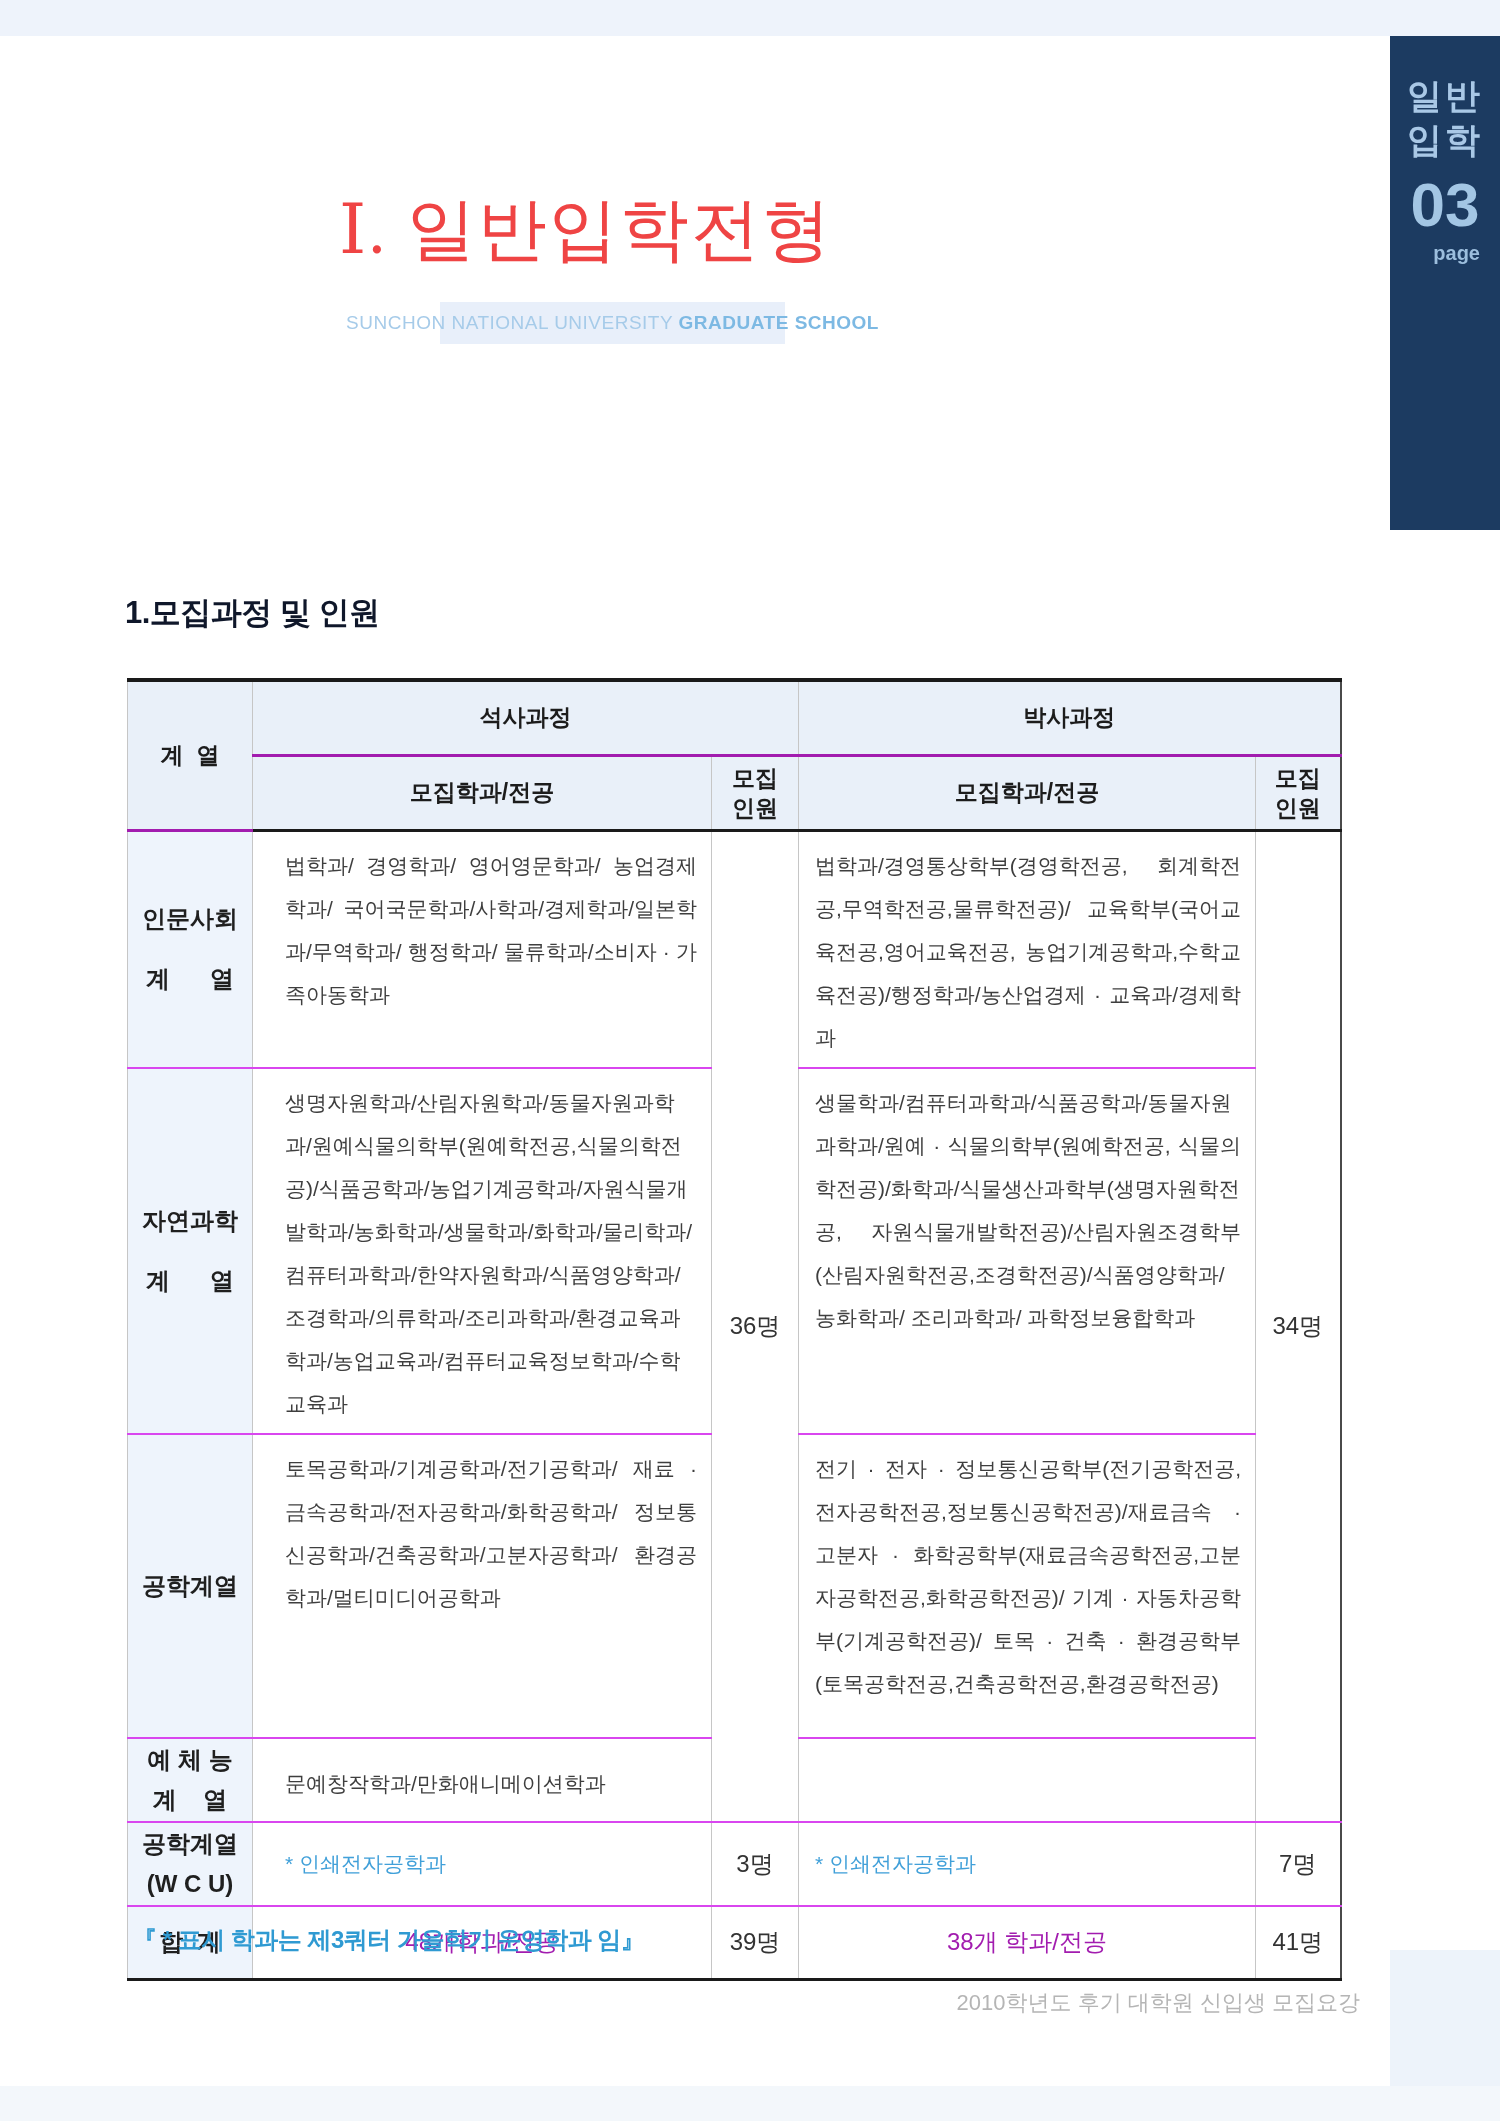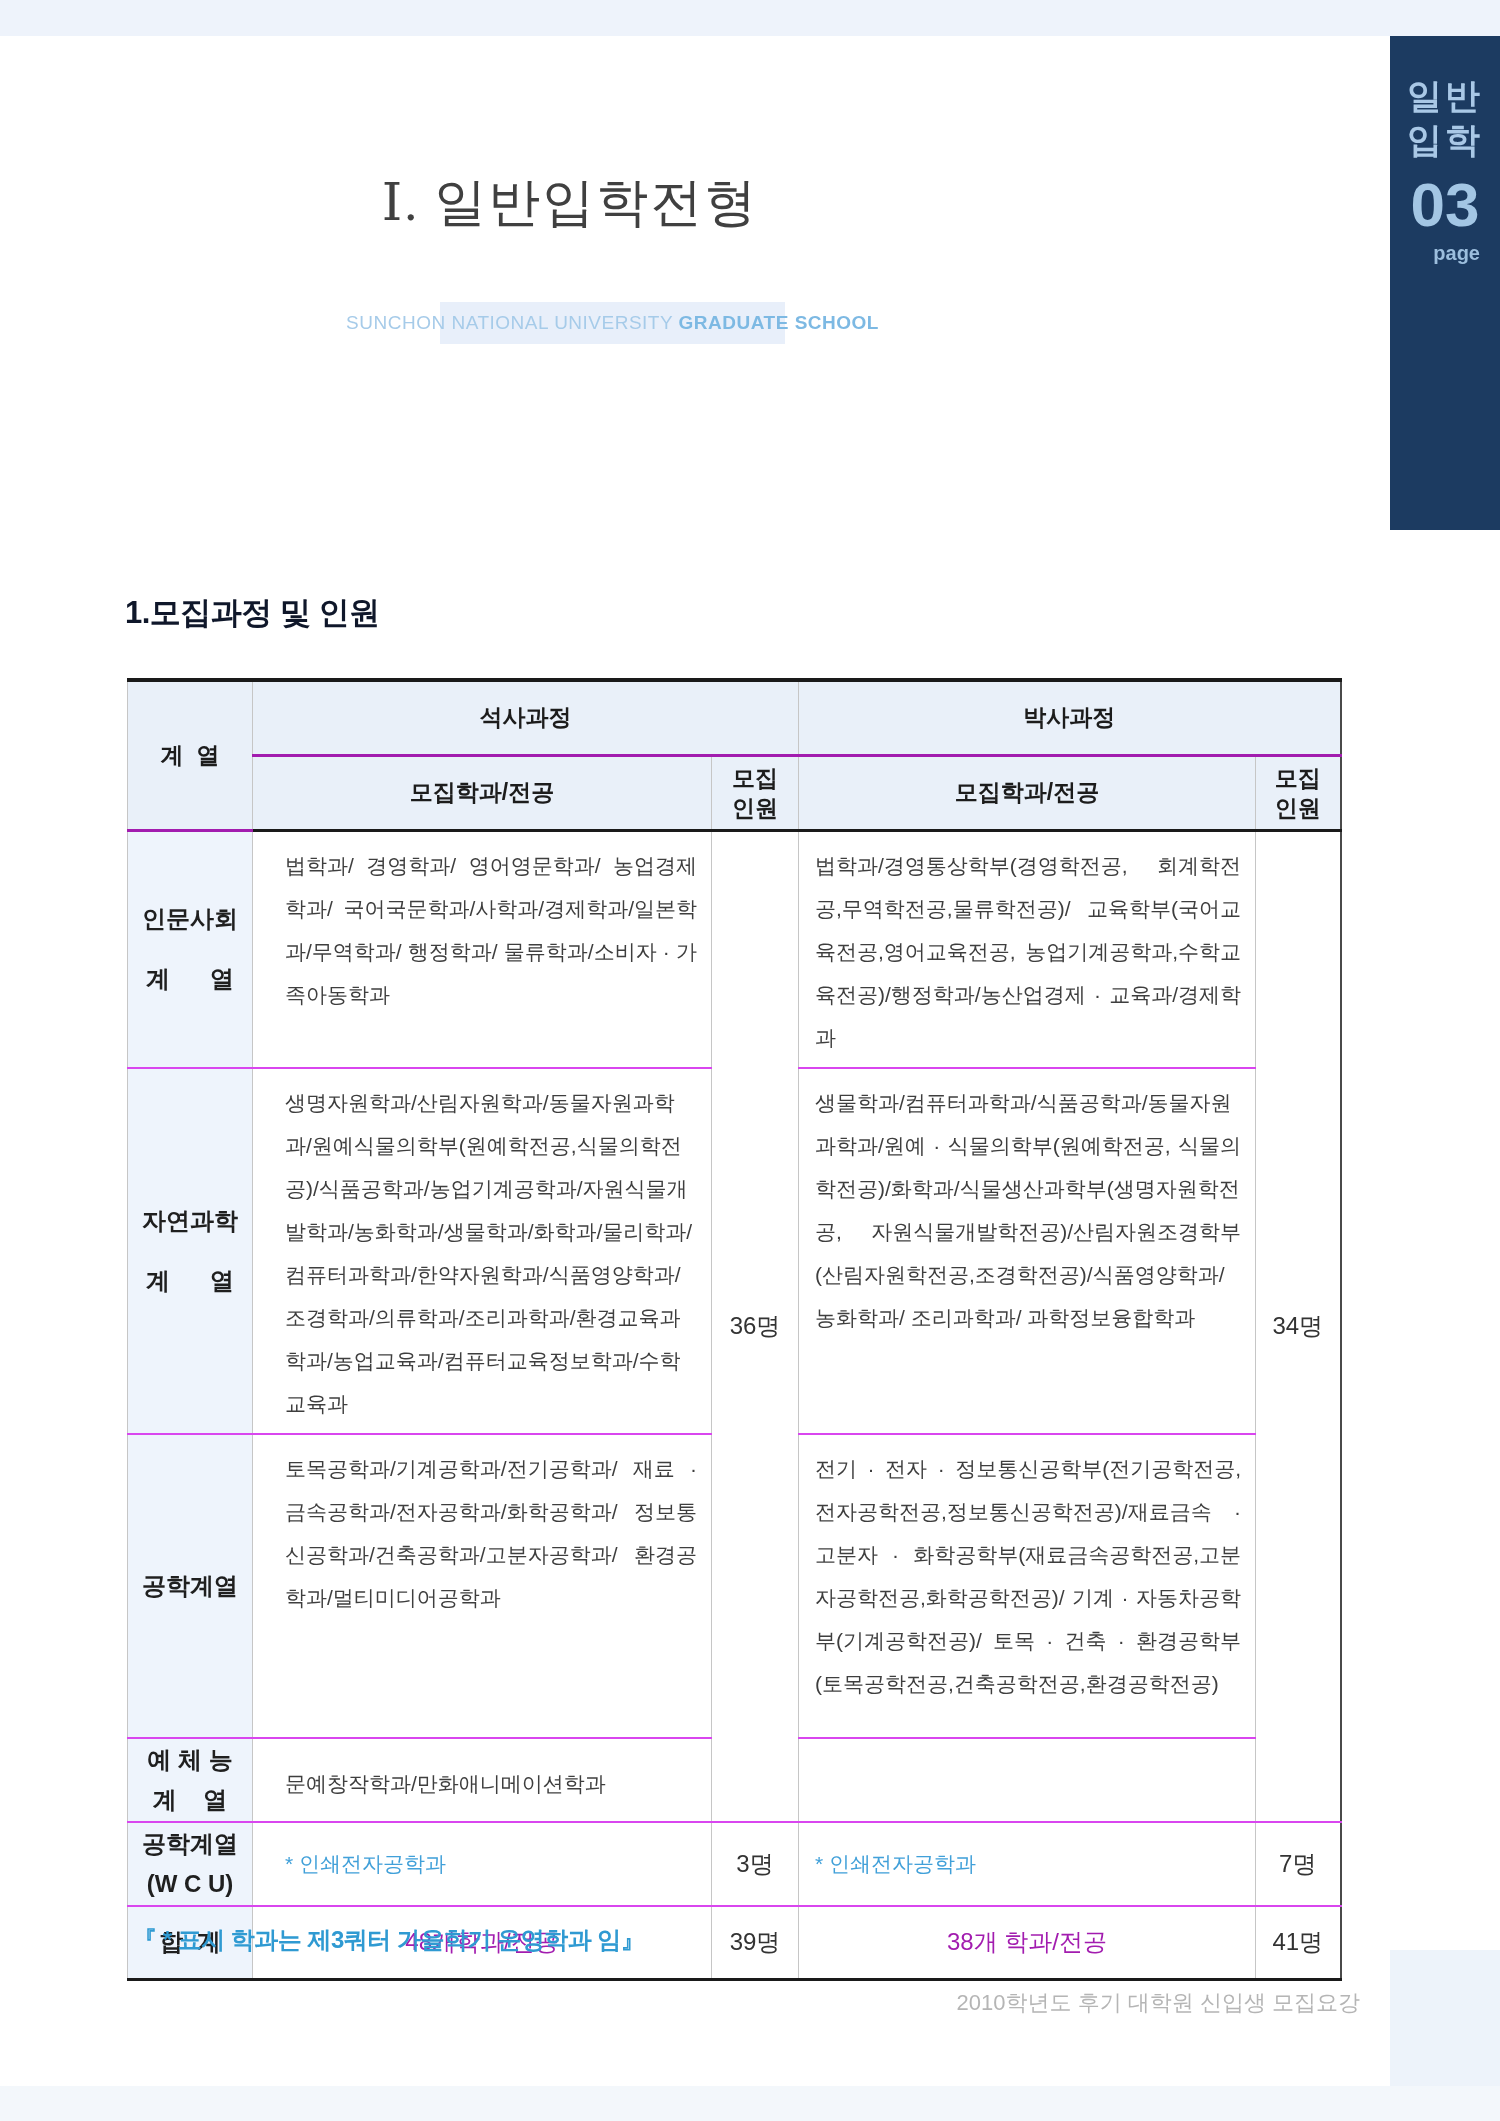--- a/index.html
+++ b/index.html
@@ -14,21 +14,21 @@
   .tab-word{margin-top:38px;font-size:35px;font-weight:bold;line-height:44px;letter-spacing:3px;color:#a9c8e6;}
   .tab-number{margin-top:12px;font-size:62px;font-weight:bold;line-height:62px;color:#a3c6e4;}
   .tab-caption{margin-top:6px;font-size:20px;font-weight:bold;color:#9cbedd;text-align:right;padding-right:20px;}
   .bottom-band{left:0;top:2086px;width:1500px;height:35px;background:#f3f7fb;}
   .right-strip{left:1390px;top:1950px;width:110px;height:171px;background:#edf3fa;}
 
   
   .doc-title{
     left:0;top:168px;width:1140px;text-align:center;
     font-family:"Liberation Serif","DejaVu Serif",serif;font-weight:normal;
-    font-size:52px;color:#404040;letter-spacing:2px;margin:0;
+    font-size:69px;color:#ef4444;letter-spacing:2px;margin:16px;
   }
   .subtitle{
     left:440px;top:302px;width:345px;height:42px;background:#e8effa;
     display:flex;align-items:center;justify-content:center;
     font-size:19px;letter-spacing:0.5px;color:#a6cbe9;white-space:pre;
   }
   .subtitle b{color:#7db9e3;}
   .section-heading{left:125px;top:592px;font-size:31px;font-weight:bold;color:#0f172a;margin:0;letter-spacing:-0.5px;}
 
   

